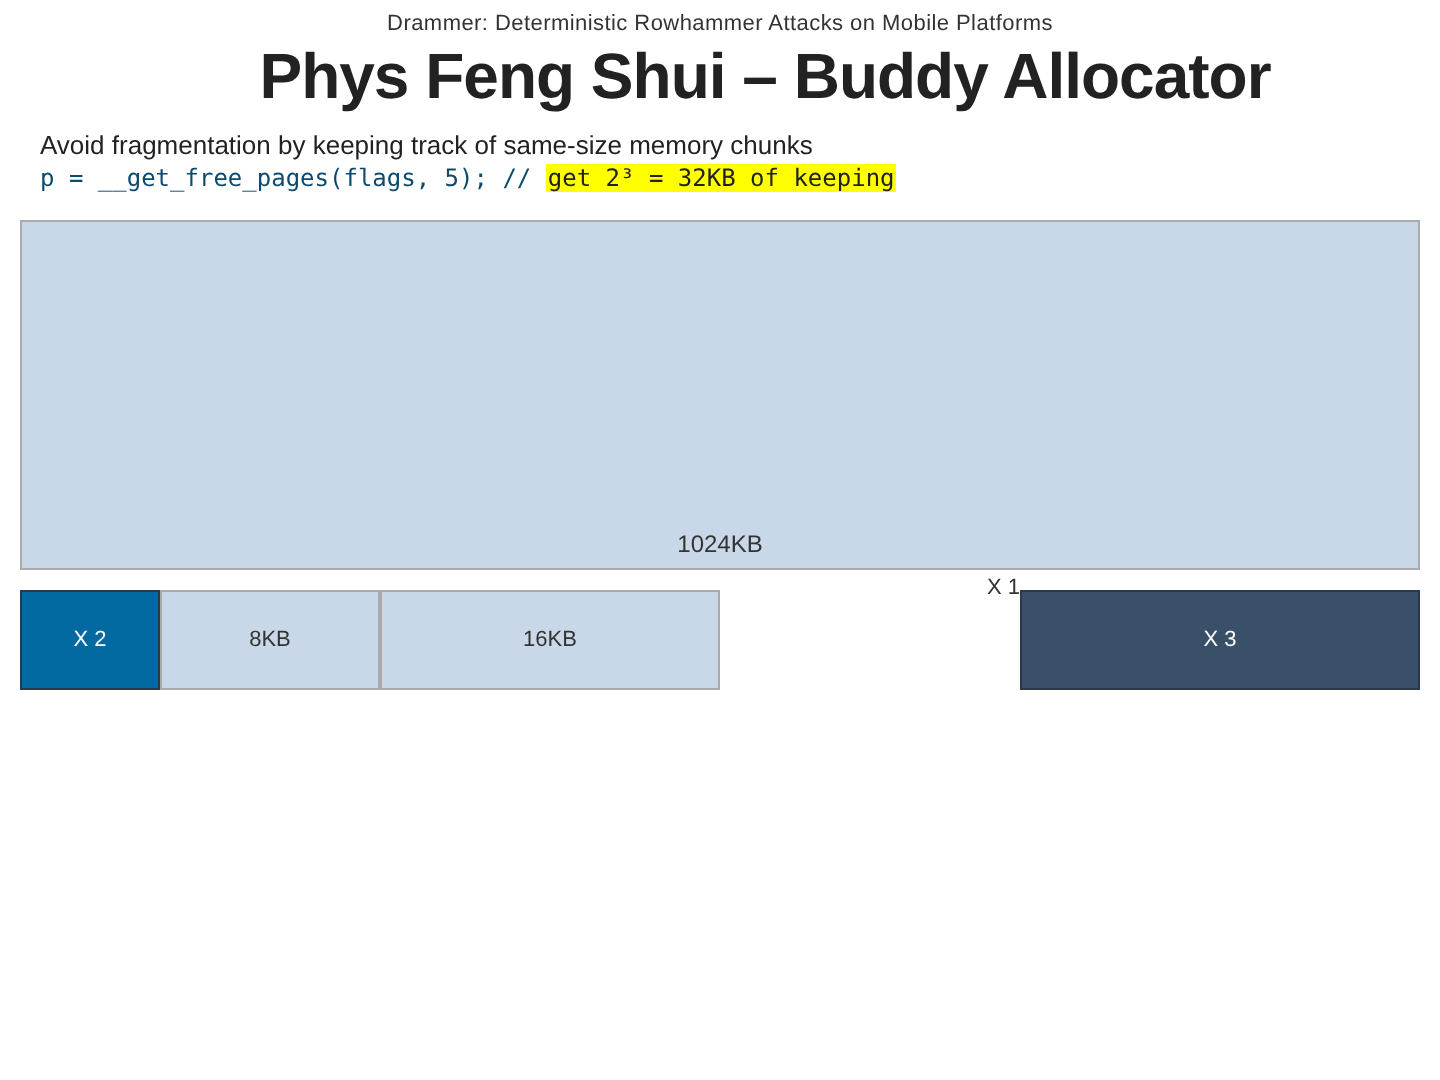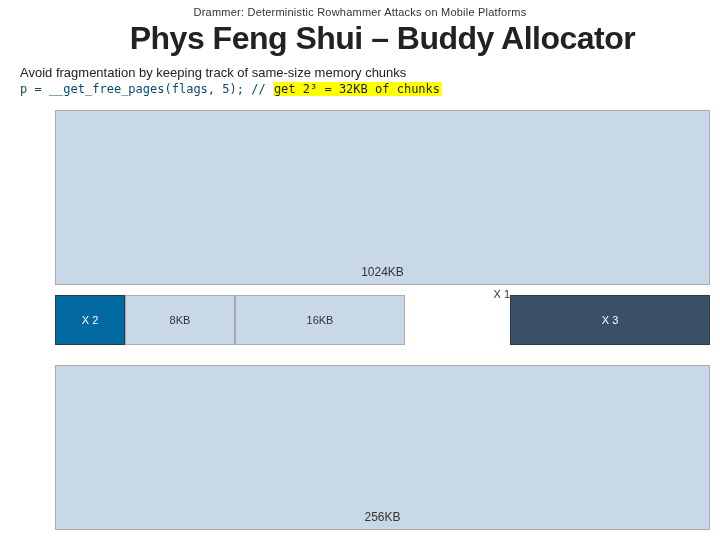--- a/index.html
+++ b/index.html
@@ -56,21 +56,20 @@
       padding: 0 1px;
     }
 
     
     #diagram {
       position: absolute;
       top: 110px;
       left: 10px;
       right: 10px;
       bottom: 10px;
-      margin-left: 45px;
     }
 
     
     .block-1024 {
       position: absolute;
       top: 0;
       left: 0;
       right: 0;
       height: 175px;
       background: #c8d8e8;
@@ -191,21 +190,21 @@
     }
   </style>
 </head>
 <body>
 
 <div id="top-subtitle">Drammer: Deterministic Rowhammer Attacks on Mobile Platforms</div>
 <div id="main-title">Phys Feng Shui – Buddy Allocator</div>
 
 <div id="description-line1">Avoid fragmentation by keeping track of same-size memory chunks</div>
 <div id="code-line">
-  <span class="code-plain">p = __get_free_pages(flags, 5); // </span><span class="code-highlight">get 2³ = 32KB of chunks</span>
+  <span class="code-plain">p = __get_free_pages(flags, 5); // </span><span class="code-highlight">get 2³ = 32KB of keeping</span>
 </div>
 
 <div id="diagram">
 
   <div class="block-1024">
     <div class="block-label">1024KB</div>
   </div>
 
   <div class="x1-label-above">X 1</div>
 
@@ -218,17 +217,14 @@
     </div>
     <div class="segment-16kb">
       <div class="segment-label-dark">16KB</div>
     </div>
     <div class="segment-x3">
       <div class="segment-label">X 3</div>
     </div>
   </div>
 
 
-  <div class="block-256">
-    <div class="block-256-label">256KB</div>
-  </div>
 
 </div>
 
 </body></html>

